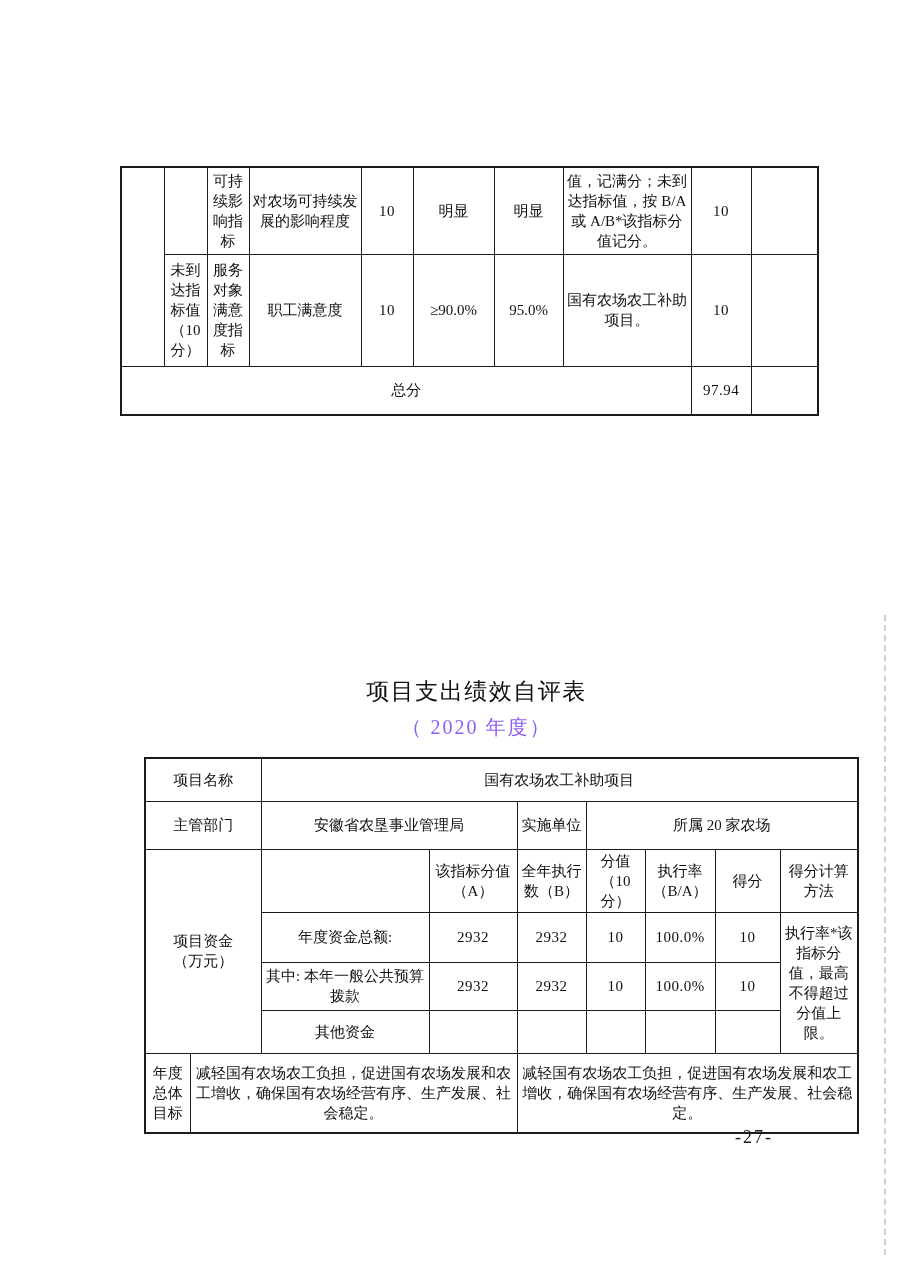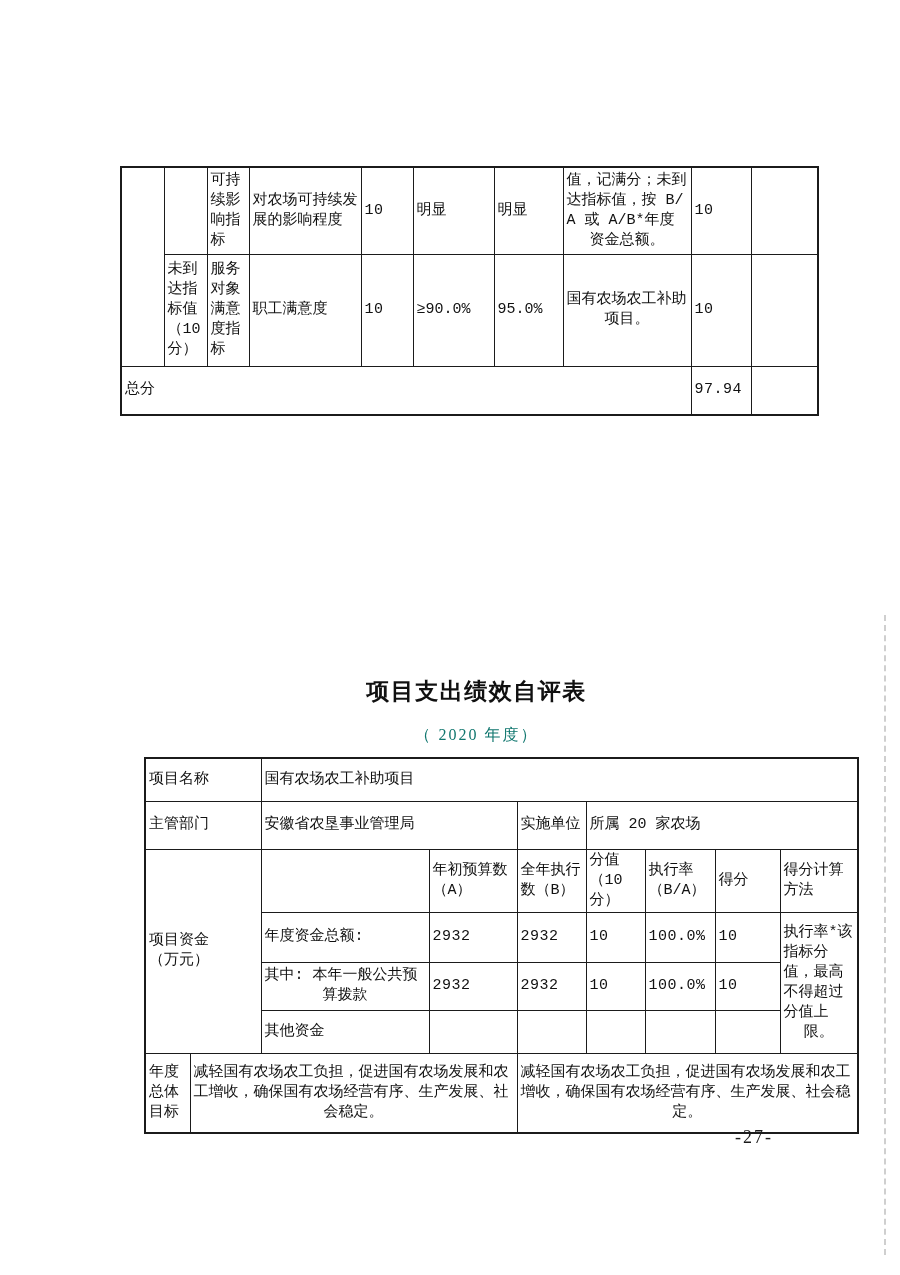--- a/index.html
+++ b/index.html
@@ -9,40 +9,40 @@
     font-family:"Liberation Serif", serif; color:#141414;
   }
   
   table.doc-table {
     position:absolute; border-collapse:collapse; table-layout:fixed;
     font-family:"Liberation Serif", serif; color:#111;
     border:2px solid #1b1b1b;
   }
   table.doc-table td {
     border:1.5px solid #1b1b1b;
-    text-align:left; vertical-align:middle;
+    text-align:center; vertical-align:middle;
     padding:1px 3px; font-size:15px; line-height:20px;
-    overflow:hidden; word-break:break-all;font-family:Liberation Mono, monospace;
+    overflow:hidden; word-break:break-all;
   }
   td.jc { text-align:justify; text-align-last:center; }
   td.num { font-size:16px; letter-spacing:0.5px; }
   .w68 { display:inline-block; width:68px; }
   
   .summary {
     position:absolute; left:120px; top:458px; width:676px;
     font-size:22.5px; line-height:44.8px; letter-spacing:1.4px;
     text-align:justify; text-indent:47px; color:#131313;
   }
   
   .title-block { position:absolute; left:120px; top:676px; width:713px; text-align:center; }
   .report-title {
-    font-family:"Liberation Sans", sans-serif; font-weight:bold;
+    font-family:"Liberation Sans", sans-serif; font-weight:normal;
     font-size:23px; letter-spacing:1.5px; color:#101010;
   }
-  .report-subtitle { margin-top:18px; font-size:16px; letter-spacing:2px; color:#0f766e; }
+  .report-subtitle { margin-top:7px; font-size:20px; letter-spacing:2px; color:#8b5cf6; }
   
   .page-number {
     position:absolute; left:735px; top:1127px;
     font-size:18px; letter-spacing:2px; color:#1a1a1a;
   }
   .scan-artifact-line {
     position:absolute; left:884px; top:615px; height:640px; width:0;
     border-left:2px dashed #cfcfcf;
   }
 </style>
@@ -66,21 +66,21 @@
     </colgroup>
     <tbody>
         <tr style="height:87px">
       <td rowspan="2"></td>
       <td></td>
       <td>可持续影响指标</td>
       <td>对农场可持续发展的影响程度</td>
       <td class="num">10</td>
       <td>明显</td>
       <td>明显</td>
-      <td class="jc">值，记满分；未到达指标值，按 B/A 或 A/B*年度资金总额。</td>
+      <td class="jc">值，记满分；未到达指标值，按 B/A 或 A/B*该指标分值记分。</td>
       <td class="num">10</td>
       <td></td>
     </tr>
     <tr style="height:112px">
       <td>未到达指标值（10分）</td>
       <td>服务对象满意度指标</td>
       <td>职工满意度</td>
       <td class="num">10</td>
       <td>≥90.0%</td>
       <td>95.0%</td>
@@ -123,21 +123,21 @@
       <td colspan="2">主管部门</td>
       <td colspan="2">安徽省农垦事业管理局</td>
       <td>实施单位</td>
       <td colspan="4">所属 20 家农场</td>
     </tr>
     <tr style="height:44px">
       <td colspan="2" rowspan="4">
         <span class="w68">项目资金（万元）</span>
       </td>
       <td></td>
-      <td>年初预算数（A）</td>
+      <td>该指标分值（A）</td>
       <td>全年执行数（B）</td>
       <td>分值（10分）</td>
       <td>执行率（B/A）</td>
       <td>得分</td>
       <td>得分计算方法</td>
     </tr>
     <tr style="height:50px">
       <td>年度资金总额:</td>
       <td class="num">2932</td>
       <td class="num">2932</td>

